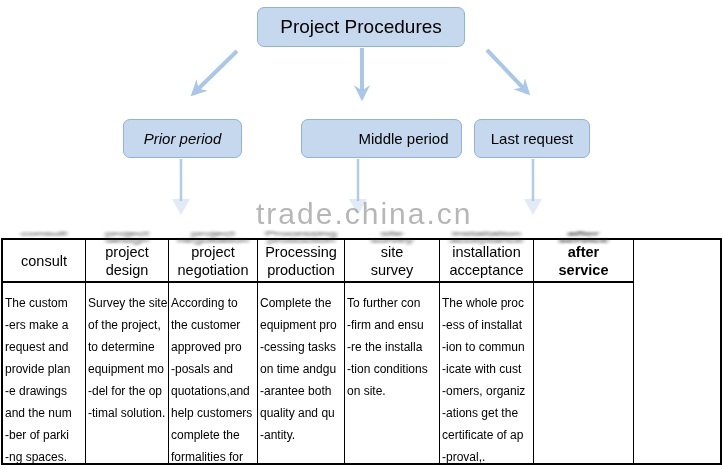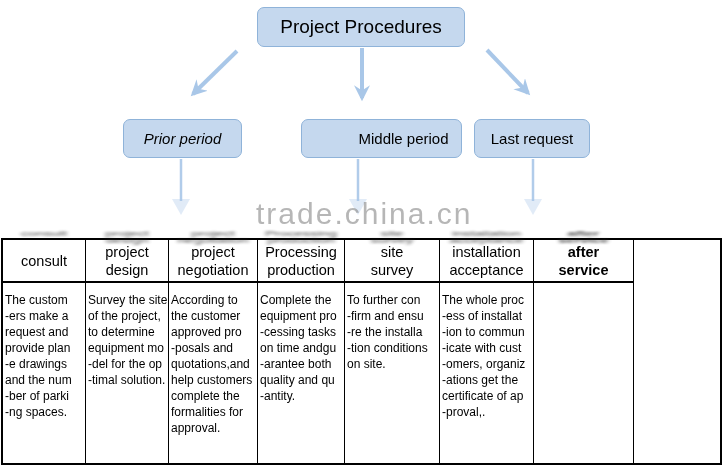--- a/index.html
+++ b/index.html
@@ -66,21 +66,21 @@
   .hghost{
     position:absolute;top:-9px;left:0;right:0;
     text-align:center;font-size:14.5px;line-height:15px;
     white-space:pre-line;color:#2a2a2a;
     filter:blur(2.2px);transform:scaleY(.45);transform-origin:top;
     opacity:.8;pointer-events:none;
   }
   .hlabel{position:relative;}
   .bcell{
     flex:1;padding:9px 1px 13px 2px;
-    font-size:12px;line-height:16px;
+    font-size:12px;line-height:22px;
     white-space:pre;overflow:hidden;
     text-align:left;
   }
 </style>
 </head>
 <body>
 
 <div class="stage">
 
   <svg class="arrows" width="723" height="469">

